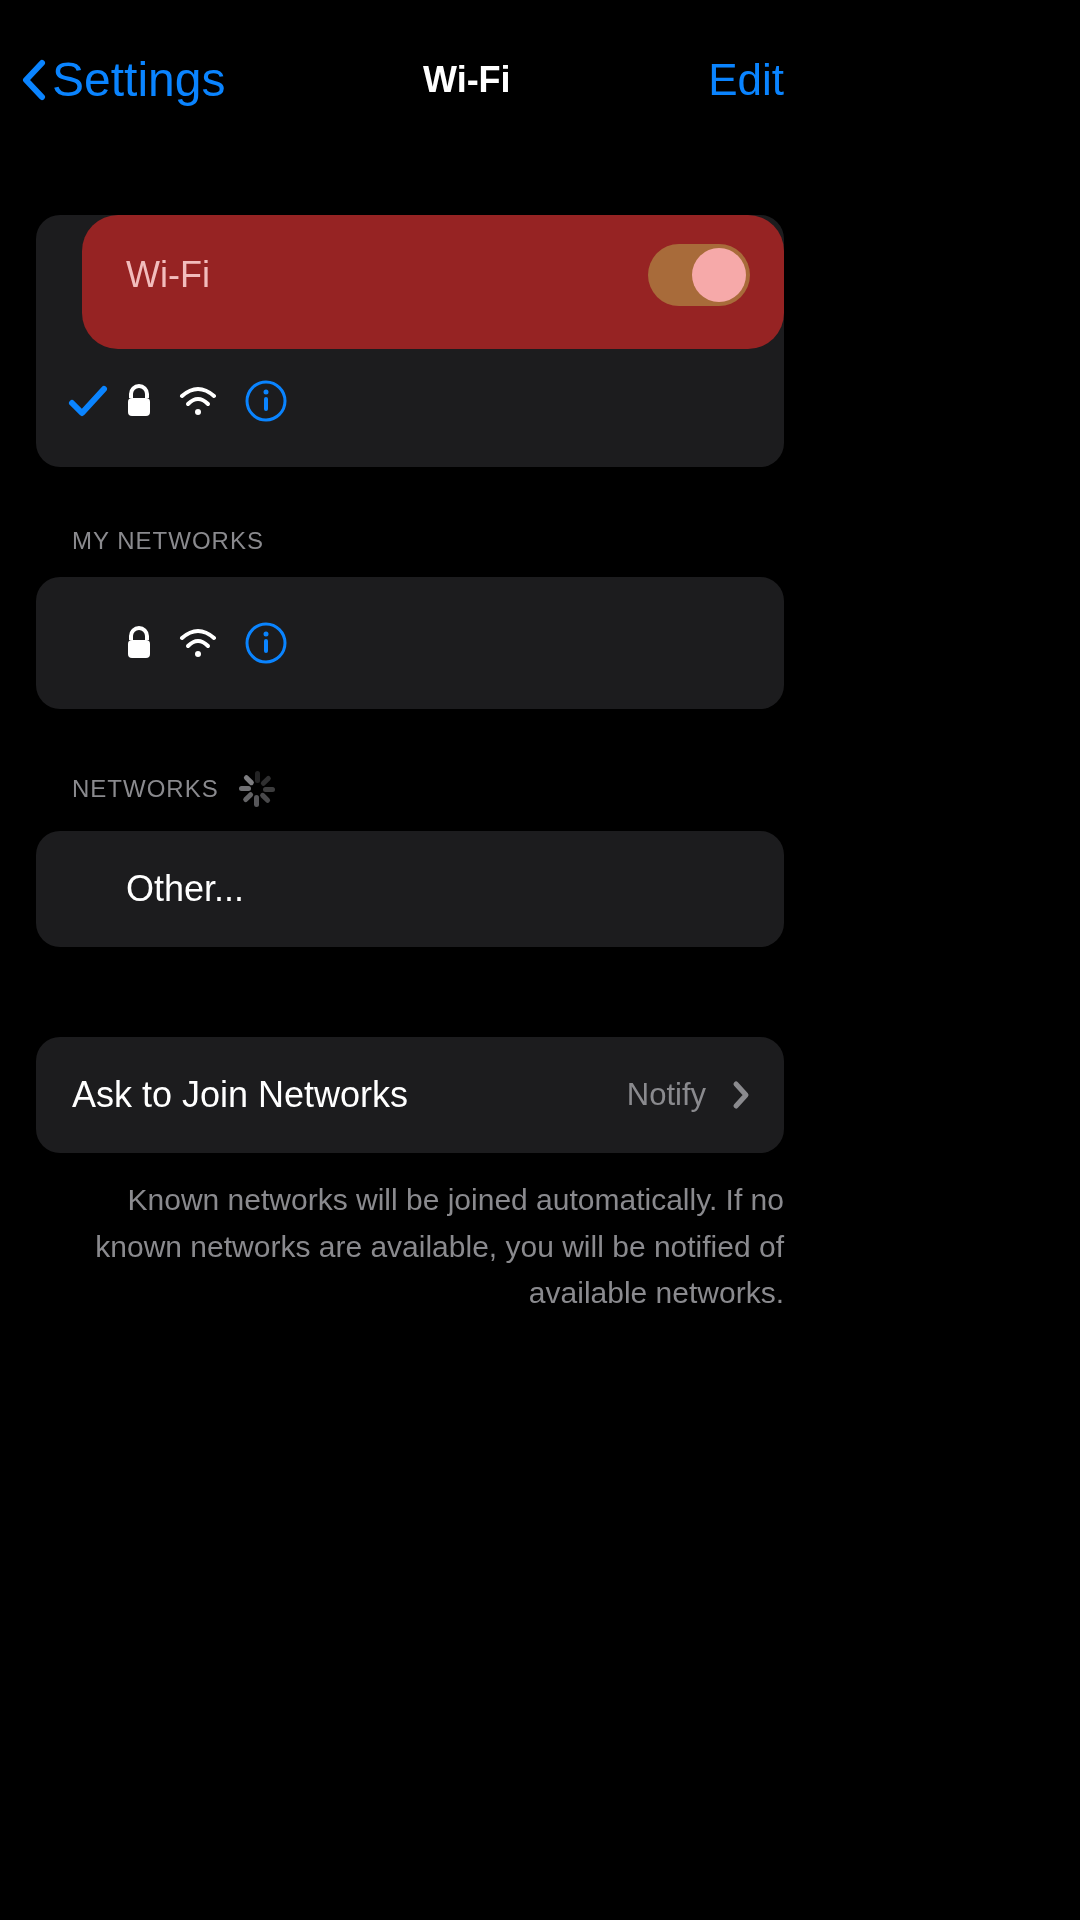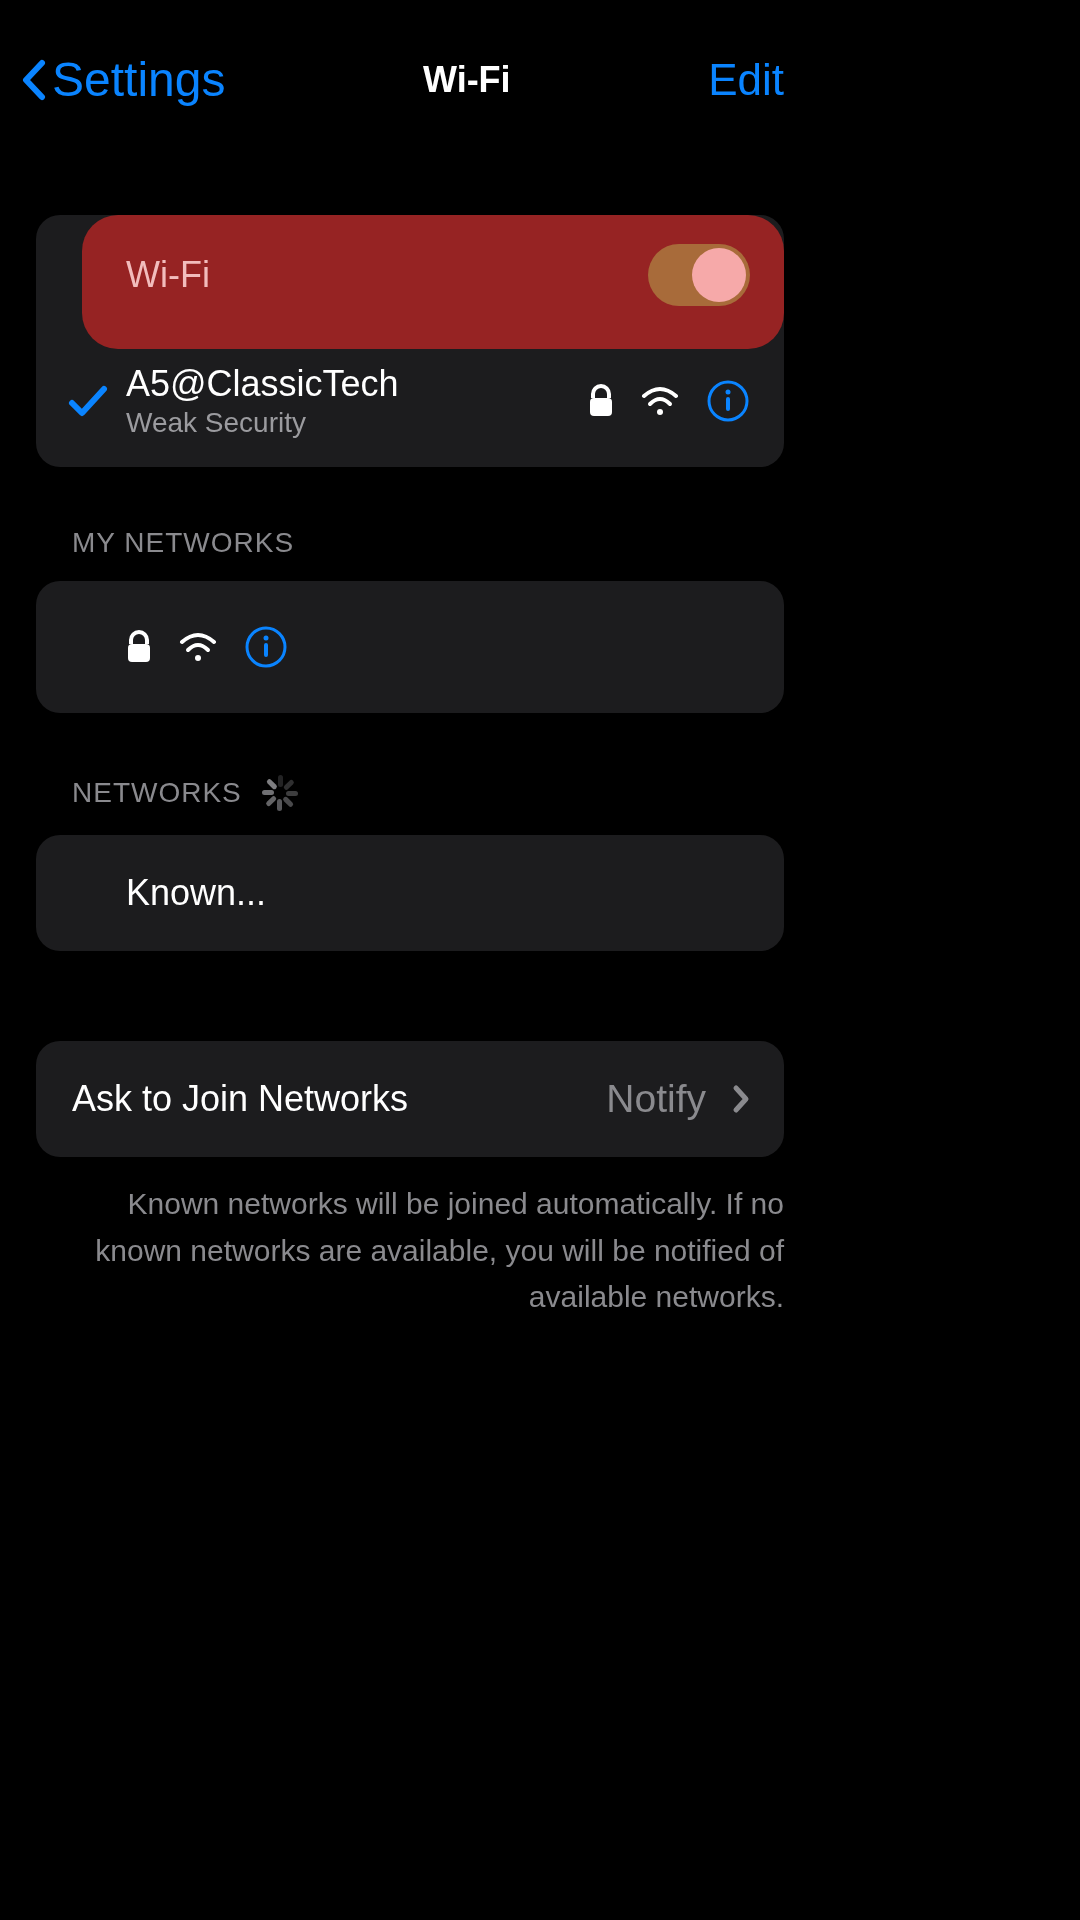--- a/index.html
+++ b/index.html
@@ -35,21 +35,21 @@
       align-items: center;
       min-height: 116px;
       padding: 0 34px 0 90px;
       position: relative;
     }
     .row.row-tall { min-height: 132px; }
     .row .row-body { flex: 1; display: flex; flex-direction: column; justify-content: center; }
     .row .label-lg { font-size: 36px; color: #fff; }
     .row .sub { font-size: 28px; color: #9b9b9f; margin-top: 2px; }
     .row .right { display: flex; align-items: center; gap: 26px; }
-    .row .value { color: #8a8a8e; font-size: 39px; text-align: center; }
+    .row .value { color: #8a8a8e; font-size: 31px; text-align: center; }
 
     
     .highlight-row {
       position: relative;
       height: 120px;
       display: flex;
       align-items: center;
       padding: 0 34px 0 90px;
     }
     .highlight-bg {
@@ -68,21 +68,21 @@
       position: relative;
     }
     .toggle .knob {
       position: absolute; right: 4px; top: 4px;
       width: 54px; height: 54px; border-radius: 50%;
       background: #f6a9a9;
     }
 
     .section-header {
       color: #8a8a8e;
-      font-size: 28px;
+      font-size: 24px;
       letter-spacing: 1px;
       margin: 0 0 22px 72px;
       display: flex; align-items: center; gap: 18px;
     }
 
     .footer-text {
       color: #8a8a8e;
       font-size: 30px;
       line-height: 1.55;
       margin: 24px 36px 0 70px;
@@ -128,24 +128,20 @@
         <div class="knob"></div>
       </div>
   </div>
   <div class="row row-tall">
     <div class="check-slot">
       <span>
         <svg width="44" height="44" viewBox="0 0 44 44">
             <path d="M6 24 L16 34 L38 10" stroke="#0a84ff" stroke-width="6" fill="none" stroke-linecap="round" stroke-linejoin="round"></path>
           </svg>
       </span>
-    </div>
-    <div class="row-body">
-      <div class="label-lg">A5@ClassicTech</div>
-      <div class="sub">Weak Security</div>
     </div>
     <div class="right">
       <span>
         <svg width="26" height="34" viewBox="0 0 26 34" fill="#fff">
             <path d="M5 14 V10 a8 8 0 0 1 16 0 V14" fill="none" stroke="#fff" stroke-width="4"></path>
             <rect x="2" y="14" width="22" height="18" rx="4"></rect>
           </svg>
       </span>
       <span>
         <svg width="40" height="30" viewBox="0 0 40 30" fill="none" stroke="#fff" stroke-width="4" stroke-linecap="round">
@@ -205,21 +201,21 @@
       <div style="transform: rotate(135deg); opacity: 0.53;"></div>
       <div style="transform: rotate(180deg); opacity: 0.63;"></div>
       <div style="transform: rotate(225deg); opacity: 0.72;"></div>
       <div style="transform: rotate(270deg); opacity: 0.81;"></div>
       <div style="transform: rotate(315deg); opacity: 0.91;"></div>
     </span>
 </div>
 <div class="group">
   <div class="row row-other">
     <div class="row-body">
-      <div class="label-lg">Known...</div>
+      <div class="label-lg">Other...</div>
     </div>
   </div>
 </div>
 
 <div class="group" style="margin-top:90px; margin-bottom:0;">
   <div class="row row-single" style="padding-left:36px;">
     <div class="row-body">
         <div class="label-lg" style="padding-left:0">Ask to Join Networks</div>
       </div>
     <div class="right">

